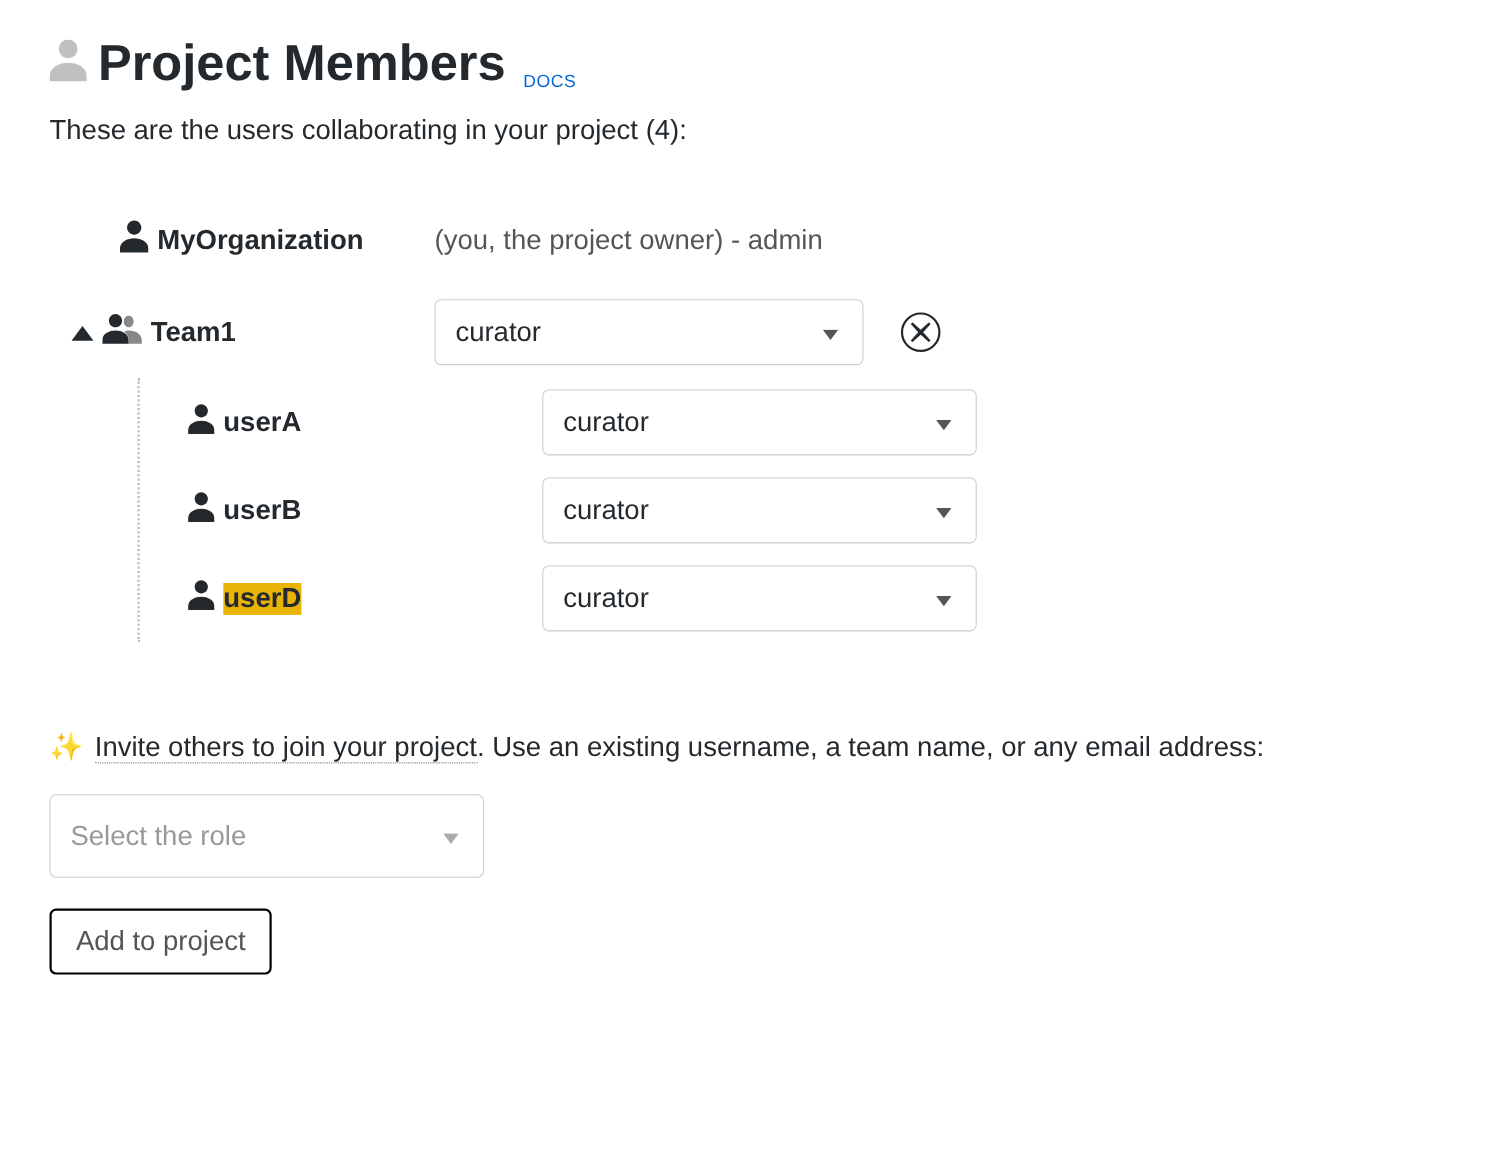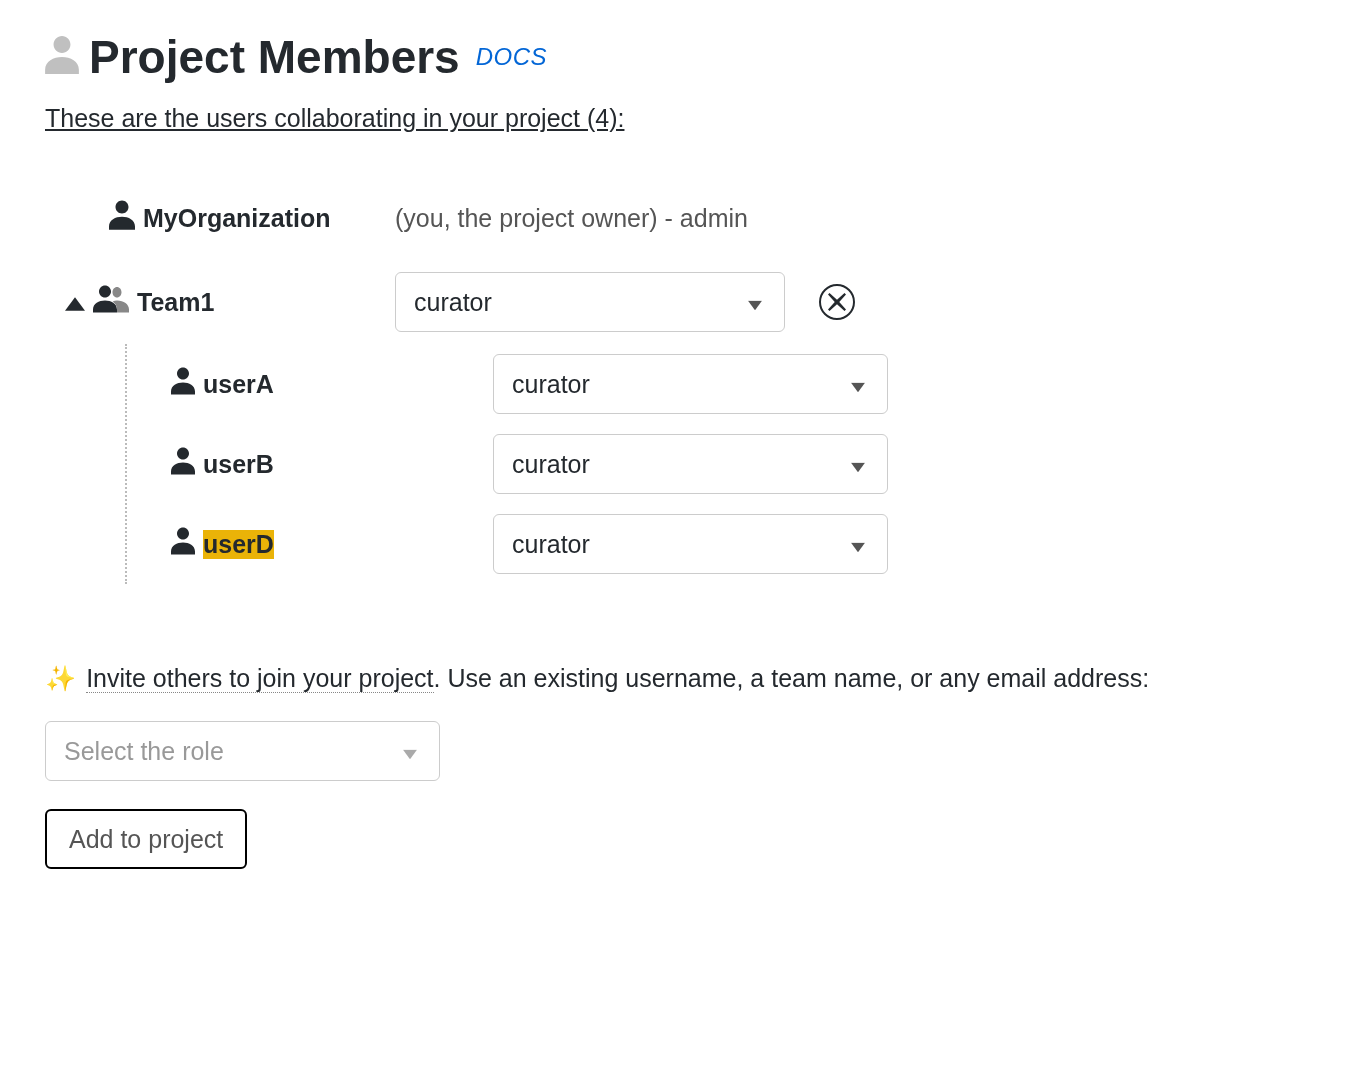--- a/index.html
+++ b/index.html
@@ -5,49 +5,47 @@
   * { box-sizing: border-box; margin: 0; padding: 0; }
   body {
     font-family: -apple-system, BlinkMacSystemFont, "Segoe UI", Helvetica, Arial, sans-serif;
     color: #24292e;
     background: #fff;
     padding: 30px 45px;
     width: 1360px;
   }
   .header {
     display: flex;
-    align-items: center;
+    align-items: flex-end;
     gap: 16px;
     margin-bottom: 20px;
   }
   .header-title {
     display: flex;
     align-items: center;
     gap: 10px;
   }
   .header h1 {
     font-size: 46px;
     font-weight: 700;
     color: #24292e;
   }
   .person-icon-gray { fill: #c0c0c0; }
   .docs-link {
     color: #0366d6;
-    font-size: 24px;
+    font-size: 16px;
     letter-spacing: 0.5px;
     font-weight: 400;
     text-decoration: none;
     font-variant: small-caps;
-    font-style: italic;
   }
   .subtitle {
     font-size: 25px;
     color: #24292e;
     margin-bottom: 55px;
-    text-decoration: underline;
   }
   .members {
     margin-left: 10px;
     margin-bottom: 80px;
   }
   .row {
     display: flex;
     align-items: center;
     min-height: 60px;
   }
@@ -150,21 +148,21 @@
     border-radius: 6px;
     font-size: 25px;
     padding: 0 18px;
     color: #24292e;
     margin-bottom: 28px;
     display: block;
   }
   .invite-input::placeholder { color: #999; }
   .invite-role-select {
     width: 395px;
-    height: 60px;
+    height: 76px;
     border: 1px solid #ccc;
     border-radius: 6px;
     display: flex;
     align-items: center;
     padding: 0 18px;
     font-size: 25px;
     color: #999;
     position: relative;
     cursor: pointer;
     margin-bottom: 28px;

